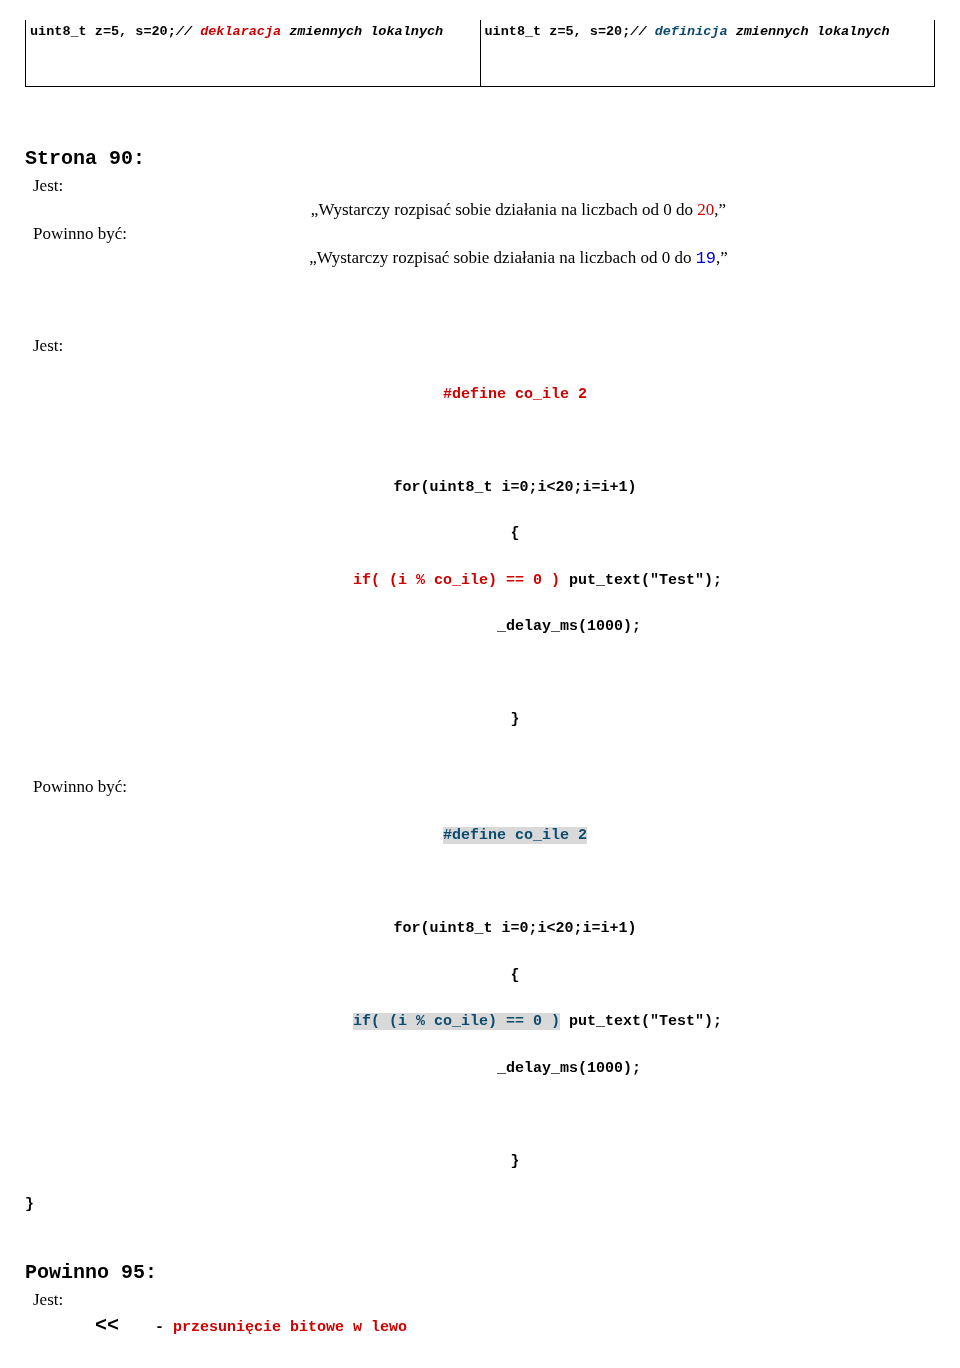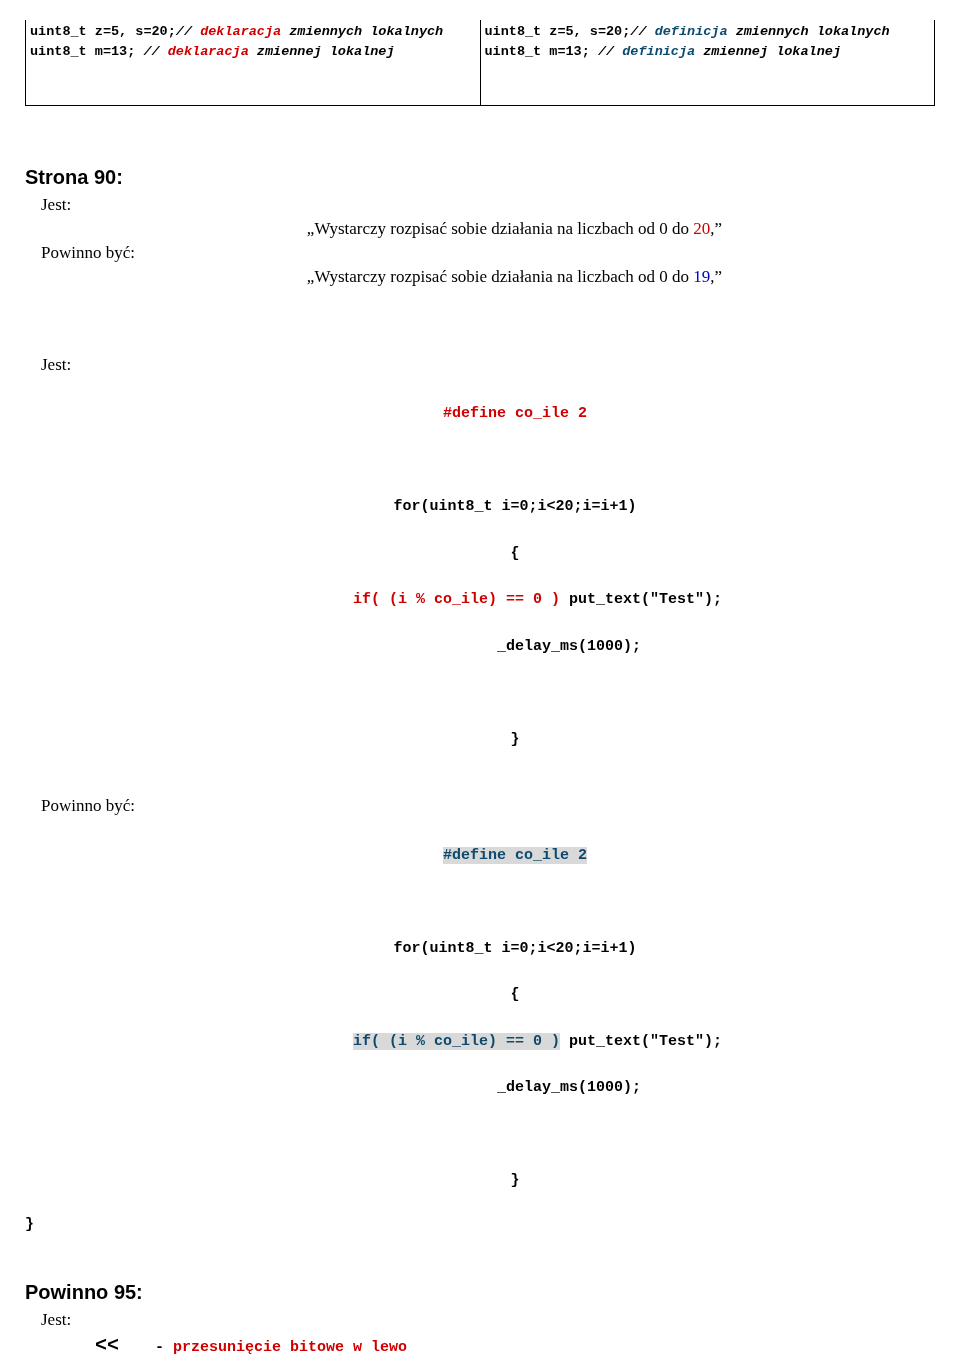--- a/index.html
+++ b/index.html
@@ -24,33 +24,33 @@
     font-family: "Courier New", monospace;
     font-size: 13.5px;
     font-weight: bold;
     line-height: 1.45;
   }
   .top-cell:first-child {
     border-right: 1px solid #000;
   }
   .red { color: #d00000; }
   .green { color: #0c4a6e; }
-  .blue { color: #0000cc; }
+  .blue { color: #0000cc; font-family: Liberation Mono, monospace; }
   .cmt { font-style: italic; }
   .heading {
-    font-family: Liberation Sans, sans-serif;
+    font-family: Liberation Mono, monospace;
     font-size: 20px;
     font-weight: bold;
     margin-top: 30px;
     margin-bottom: 6px;
   }
   .normal {
     font-family: "Times New Roman", Times, serif;
     font-size: 17px;
-    margin: 4px 16px;
+    margin: 4px 8px;
   }
   .indent1 { margin-left: 85px; text-align: center; }
   .code {
     font-family: "Courier New", monospace;
     font-size: 15px;
     font-weight: bold;
     white-space: pre;
   }
   .code-block { margin-left: 70px; line-height: 1.55; text-align: center; }
   .hl { background: #d9d9d9; }
@@ -83,31 +83,25 @@
   .spacer-sm { height: 18px; }
 </style>
 </head>
 <body>
 
 <div class="top-table">
   <div class="top-cell">
     <div>
       <span>uint8_t z=5, s=20;</span><span class="cmt"><span>// </span><span class="red">deklaracja</span><span> zmiennych lokalnych</span></span>
     </div>
-    <div>
-      <span>uint8_t m=13;</span><span class="cmt"><span>   // </span><span class="red">deklaracja</span><span> zmiennej lokalnej</span></span>
-    </div>
     <div style="height:14px"></div>
   </div>
   <div class="top-cell">
     <div>
       <span>uint8_t z=5, s=20;</span><span class="cmt"><span>// </span><span class="green">definicja</span><span> zmiennych lokalnych</span></span>
-    </div>
-    <div>
-      <span>uint8_t m=13;</span><span class="cmt"><span>   // </span><span class="green">definicja</span><span> zmiennej lokalnej</span></span>
     </div>
     <div style="height:14px"></div>
   </div>
 </div>
 
 <div class="heading">Strona 90:</div>
 <div class="normal">Jest:</div>
 <div class="normal indent1">
   <span>„Wystarczy rozpisać sobie działania na liczbach od 0 do </span><span class="red">20</span><span>,”</span>
 </div>

